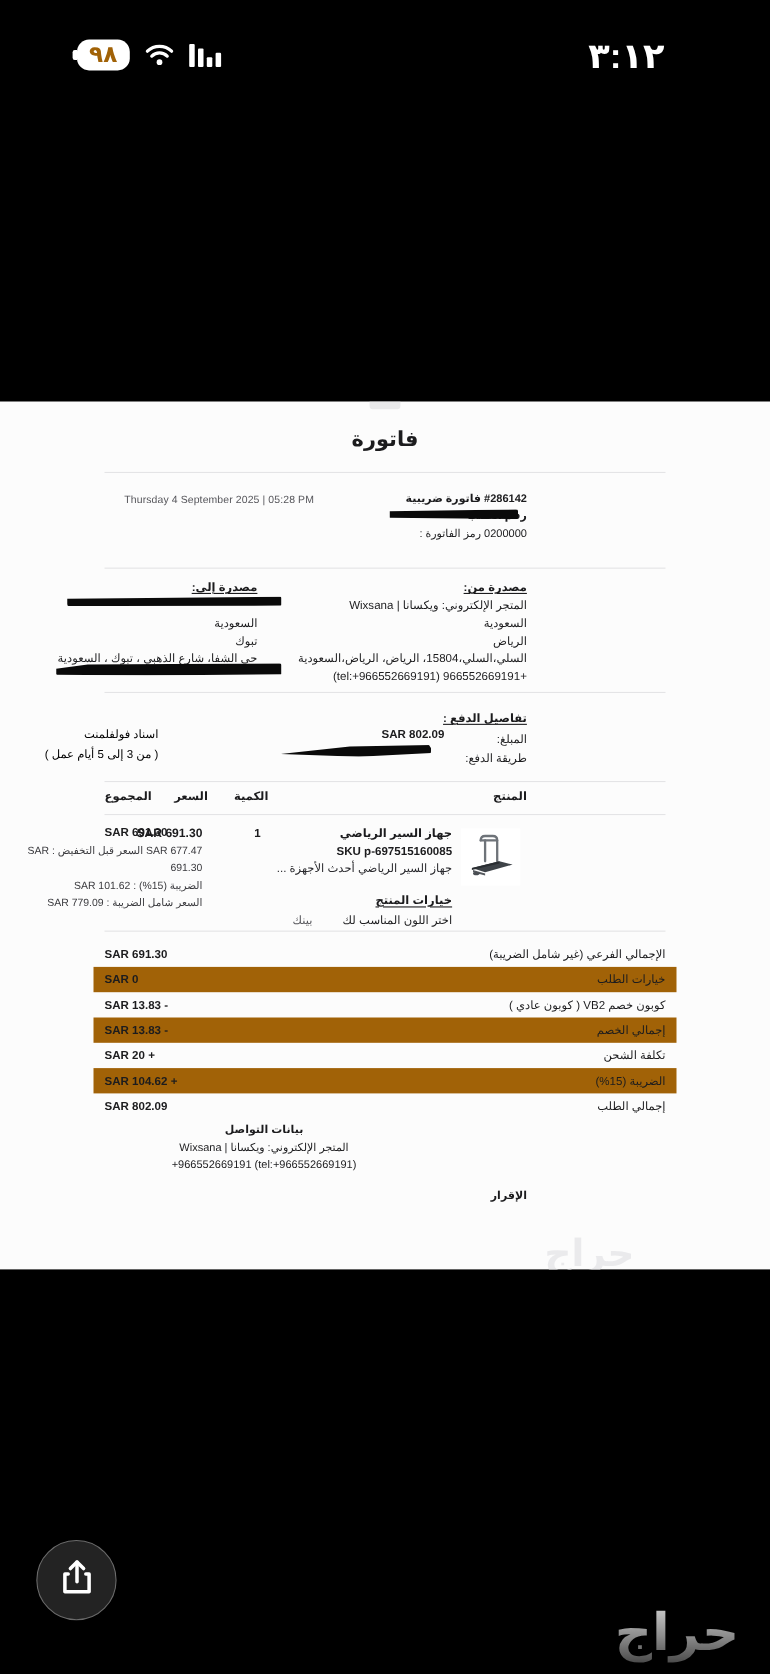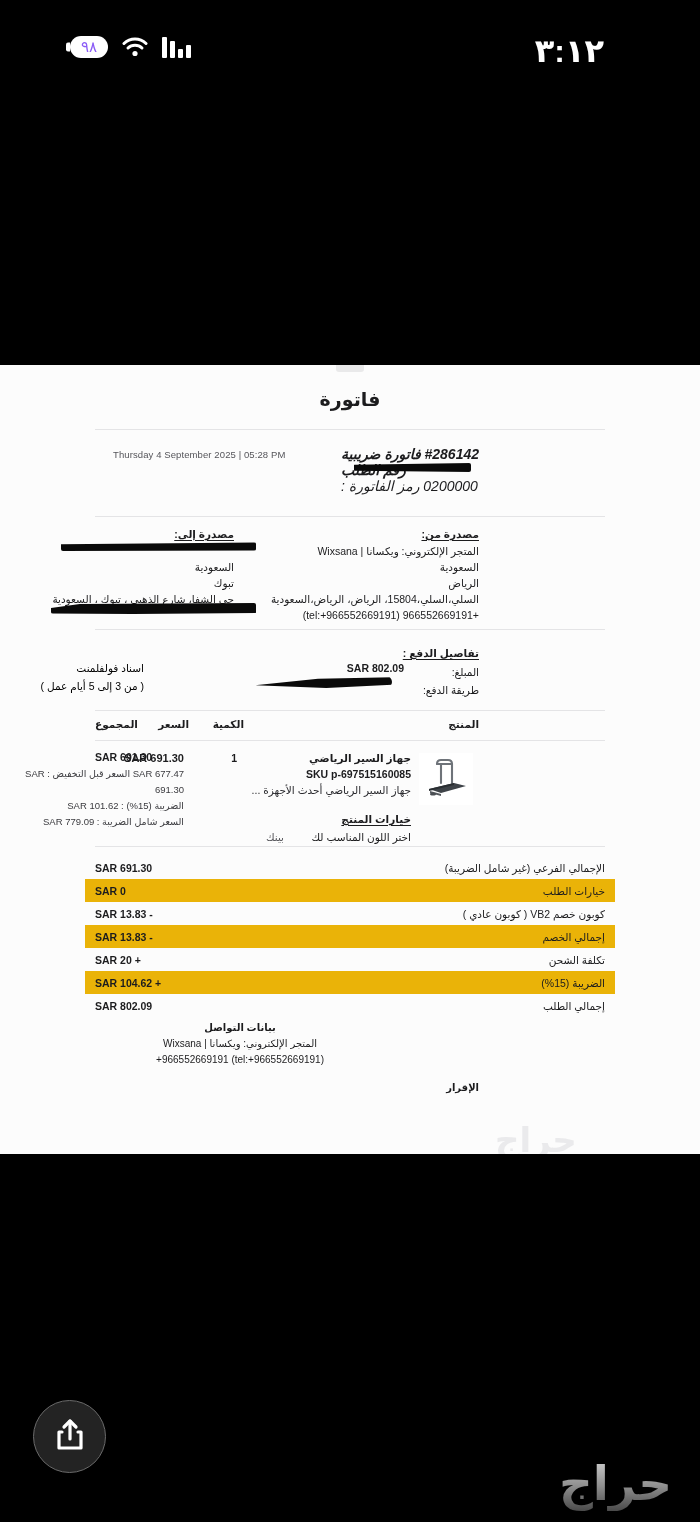--- a/index.html
+++ b/index.html
@@ -18,22 +18,22 @@
   
   .statusbar {
     position: absolute; top: 0; left: 0; width: 700px; height: 100px;
     color: #fff;
   }
   .sb-left {
     position: absolute; left: 70px; top: 36px;
     display: flex; align-items: center; gap: 14px;
   }
   .battery {
-    background: #fff; color: #8b5cf6; border-radius: 11px;
-    padding: 3px 11px 4px 11px; font-size: 15px; font-weight: 400;
+    background: #fff; color: #a16207; border-radius: 11px;
+    padding: 3px 11px 4px 11px; font-size: 21px; font-weight: 700;
     line-height: 1; letter-spacing: 0.5px;
     position: relative;
   }
   .battery::before {
     content: ""; position: absolute; left: -4px; top: 50%;
     transform: translateY(-50%);
     width: 4px; height: 9px; background: #fff;
     border-radius: 2px 0 0 2px;
   }
   .wifi { width: 26px; height: 20px; position: relative; }
@@ -76,22 +76,22 @@
   .hr.h1 { top: 64px; }
   .hr.h2 { top: 151px; }
   .hr.h3 { top: 264px; }
   .hr.h4 { top: 345px; }
   .hr.h5 { top: 375px; }
   .hr.h6 { top: 481px; }
 
   .row-block { position: absolute; direction: rtl; color: #1c1c1e; }
 
   .meta-right {
-    right: 95px; top: 81px; text-align: left;
-    font-size: 14px; line-height: 16px; font-style: italic;
+    right: 95px; top: 81px; text-align: right;
+    font-size: 10px; line-height: 16px;
   }
   .meta-right .bold { font-weight: 700; }
   .meta-left {
     left: 113px; top: 84px; text-align: left; direction: ltr;
     font-size: 9.5px; color: #55555a; letter-spacing: .1px;
   }
 
   .party { font-size: 10.5px; line-height: 16px; }
   .party .hdr {
     font-weight: 700; text-decoration: underline;
@@ -190,21 +190,21 @@
   
   .totals {
     position: absolute; left: 85px; top: 491px;
     width: 530px;
   }
   .trow {
     position: relative; height: 23px;
     display: flex; align-items: center; justify-content: space-between;
     padding: 0 10px 0 10px;
   }
-  .trow.alt { background: #eab308; }
+  .trow.alt { background: #a16207; }
   .trow .tlabel {
     direction: rtl; font-size: 10.5px; color: #1c1c1e;
     order: 2; text-align: right;
   }
   .trow .tvalue {
     direction: ltr; font-size: 10.5px; font-weight: 700; color: #1c1c1e;
     order: 1;
   }
 
   

